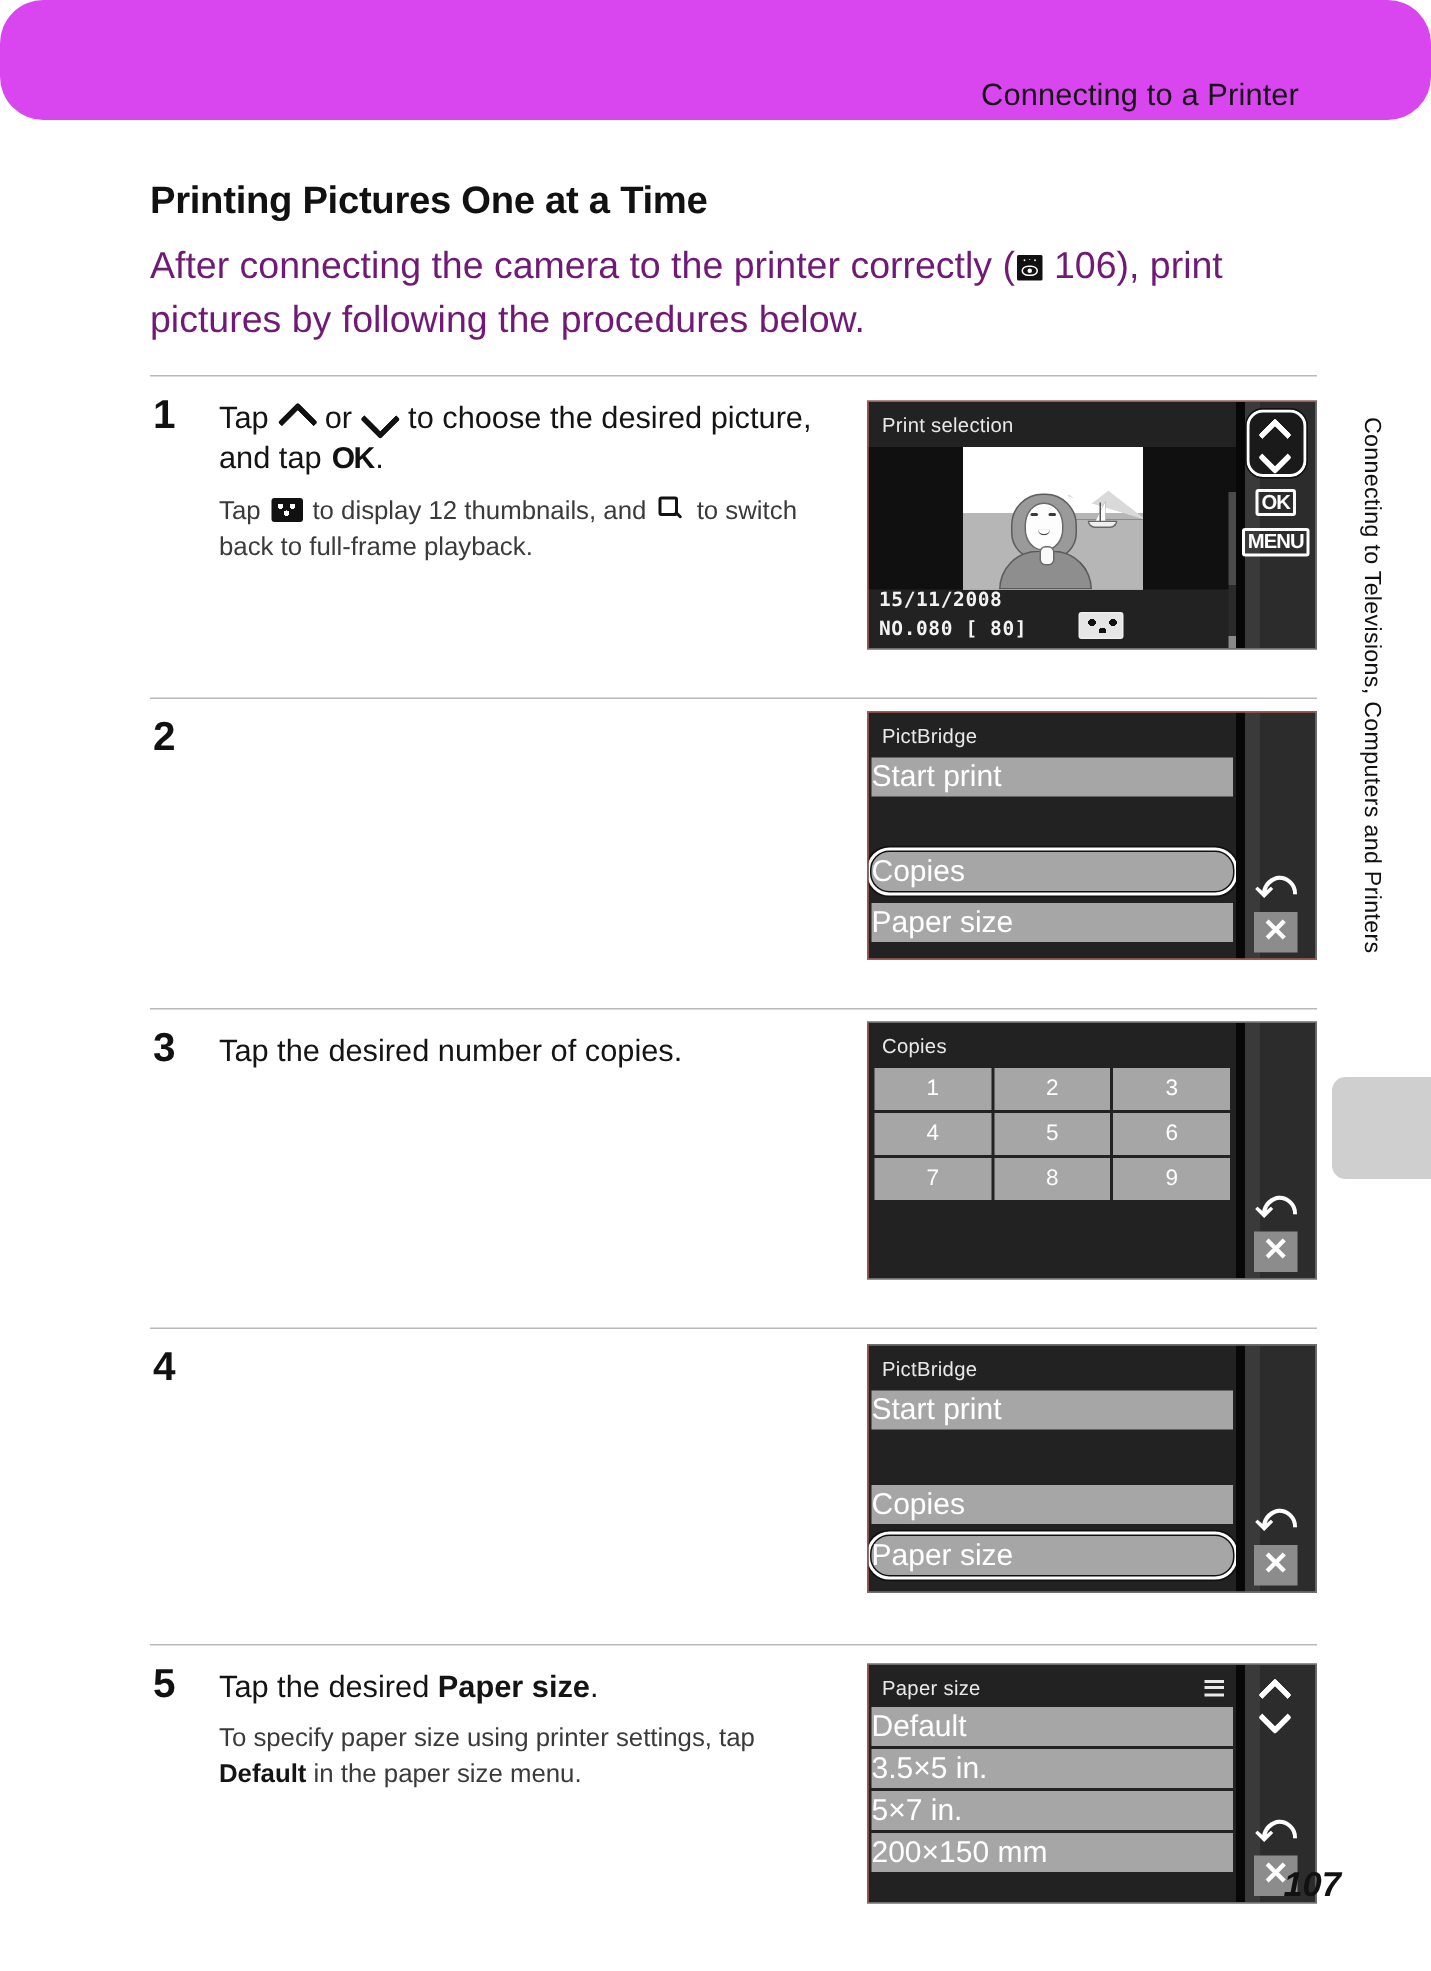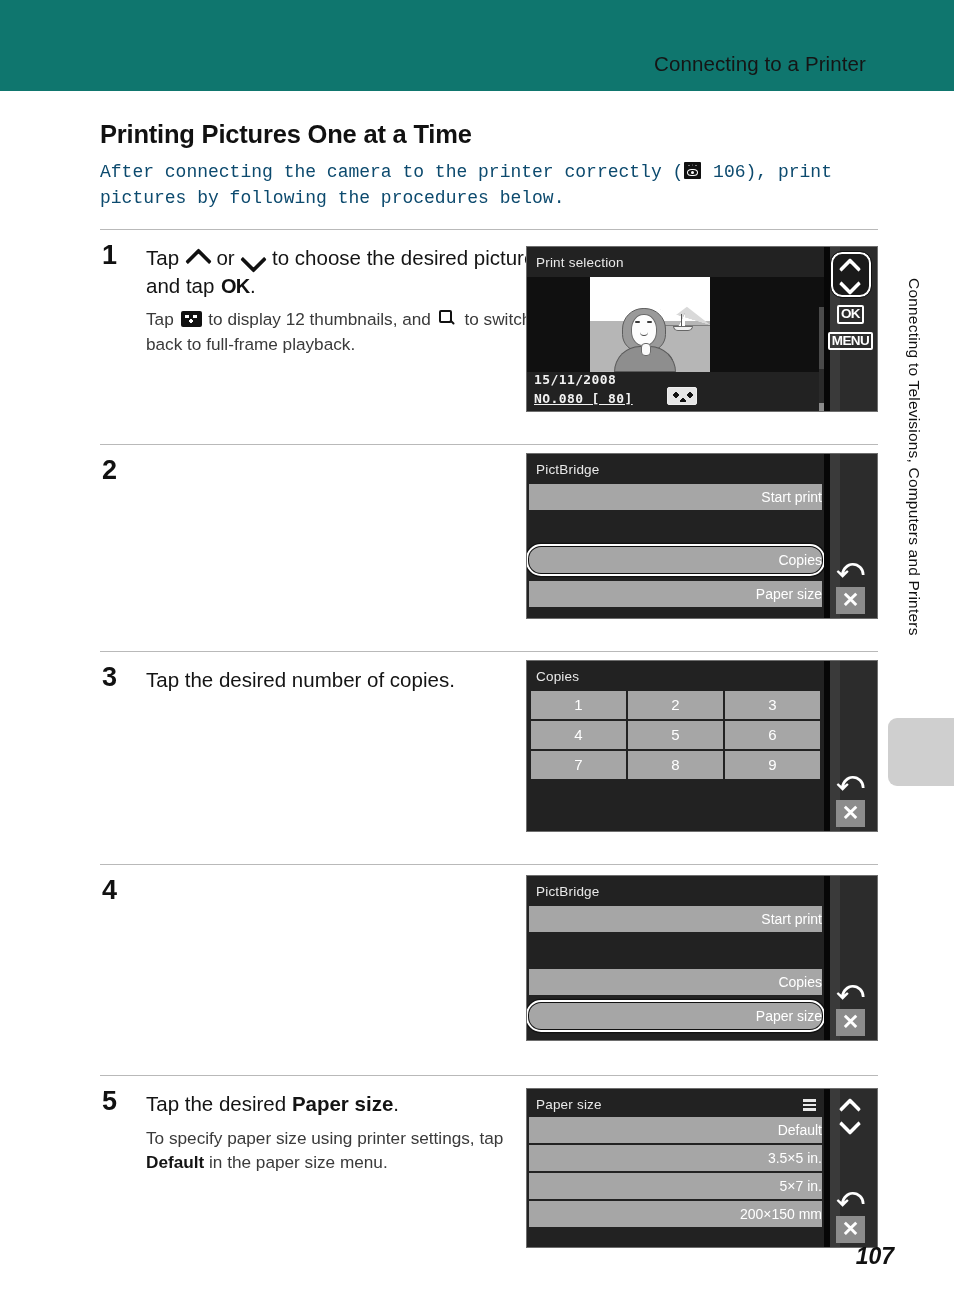--- a/index.html
+++ b/index.html
@@ -13,22 +13,23 @@
     position: relative;
     font-family: "Liberation Sans", sans-serif;
     color: #1a1a1a;
     overflow: hidden;
   }
 
   
   .header-band {
     position: absolute;
     left: 0; top: 0;
-    width: 954px; height: 91px;
-    background: #0f766e;
+    width: 954px; height: 80px;
+    background: #d946ef;
+    border-radius: 29px;
   }
   .header-title {
     position: absolute;
     right: 88px;
     top: 64px;
     font-size: 20.5px;
     color: #151515;
     letter-spacing: 0.1px;
     transform: translateY(-50%);
     white-space: nowrap;
@@ -67,25 +68,24 @@
   }
   h1.page-title {
     margin: 0;
     font-size: 25.5px;
     font-weight: bold;
     letter-spacing: -0.2px;
     color: #111;
   }
   .intro {
     margin: 10px 0 0 0;
-    font-size: 18px;
+    font-size: 25px;
     line-height: 1.45;
-    color: #0c4a6e;
+    color: #701a75;
     width: 760px;
-    font-family: Liberation Mono, monospace;
   }
 
   
   .ref-icon {
     display: inline-block;
     width: 17px; height: 17px;
     background: #111;
     position: relative;
     vertical-align: -2px;
     margin: 0 1px 0 1px;
@@ -215,21 +215,21 @@
     width: 6px; height: 2.3px;
     background: #111;
     transform: rotate(45deg);
     border-radius: 1px;
   }
 
   
   .screen {
     position: absolute;
     right: 0;
-    width: 352px;
+    width: 300px;
     height: 166px;
     background: #ef4444;
     box-sizing: border-box;
     border: 1px solid #6e6e6e;
     overflow: hidden;
     display: flex;
   }
   .screen-main {
     position: relative;
     flex: 1 1 auto;
@@ -447,21 +447,21 @@
   .info-line {
     position: absolute;
     left: 7px;
     color: #f2f2f2;
     font-family: "DejaVu Sans Mono", monospace;
     font-size: 13px;
     letter-spacing: 0.4px;
     font-weight: bold;
   }
   .info-date { bottom: 24px; text-align: center; }
-  .info-no { bottom: 5px; text-decoration: underline; }
+  .info-no { bottom: 5px; }
   .thumb-badge {
     position: absolute;
     left: 140px; bottom: 6px;
     width: 30px; height: 18px;
     background: #e6e6e6;
     border: 1.6px solid #efefef;
     box-sizing: border-box;
     border-radius: 2px;
   }
   .thumb-badge::before {
@@ -484,23 +484,23 @@
   .menu-list {
     position: absolute;
     left: 0; right: 0; top: 27px; bottom: 0;
   }
   .mrow {
     position: relative;
     height: 26px;
     margin: 0 2px 2px 2px;
     background: #a6a6a6;
     color: #ffffff;
-    font-size: 14px;
+    font-size: 20px;
     line-height: 26px;
-    text-align: right;
+    text-align: left;
     box-sizing: border-box;
   }
   .mrow.gap { background: transparent; }
   .mrow.sel {
     outline: 2.4px solid #ffffff;
     outline-offset: 1px;
     border-radius: 12px;
     box-shadow: 0 0 0 4.2px #111;
   }
   .mrow.sel-sq {

